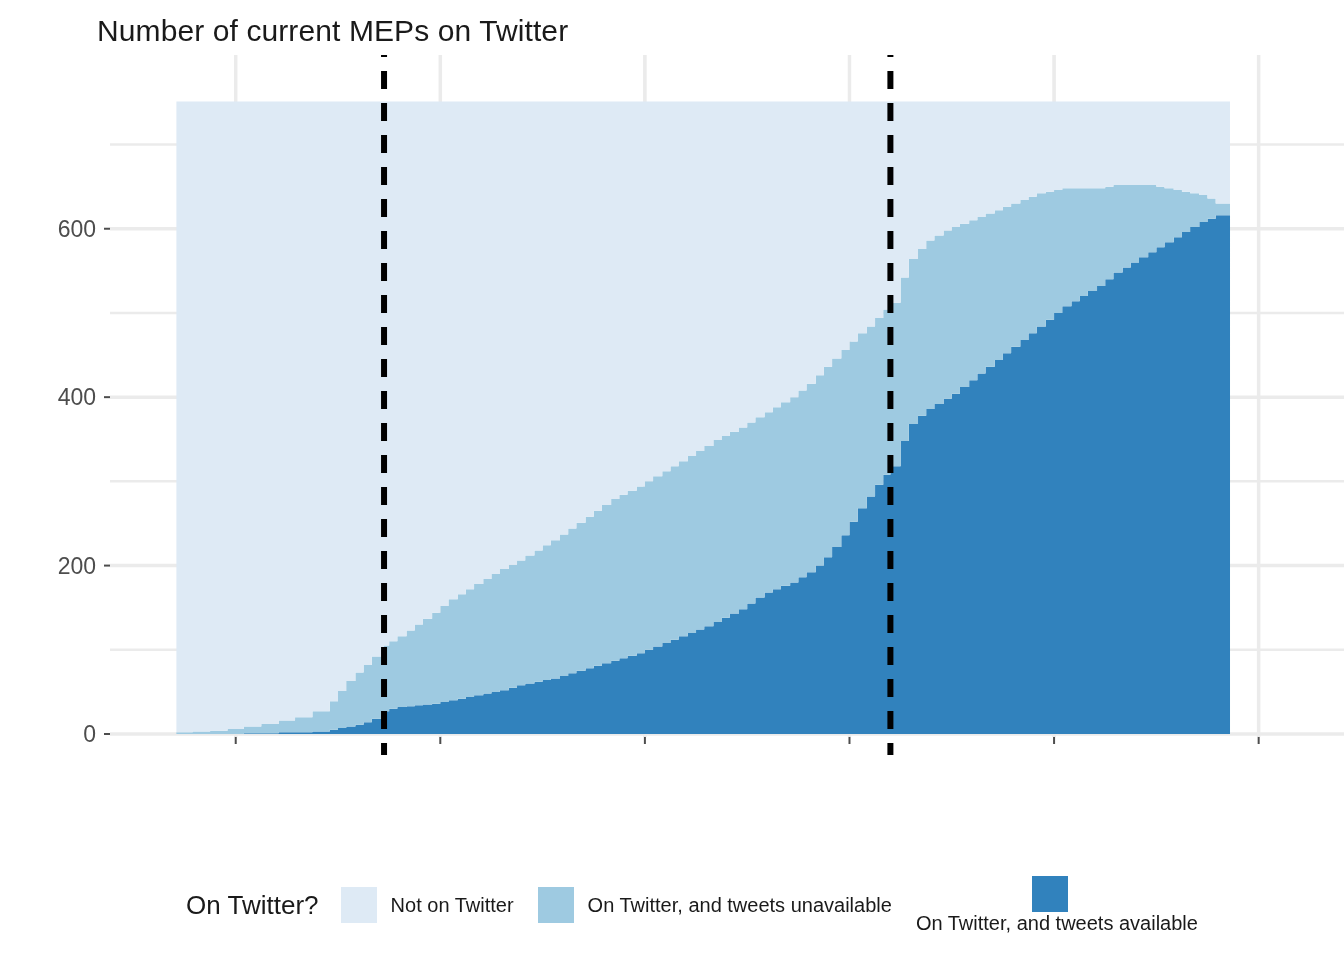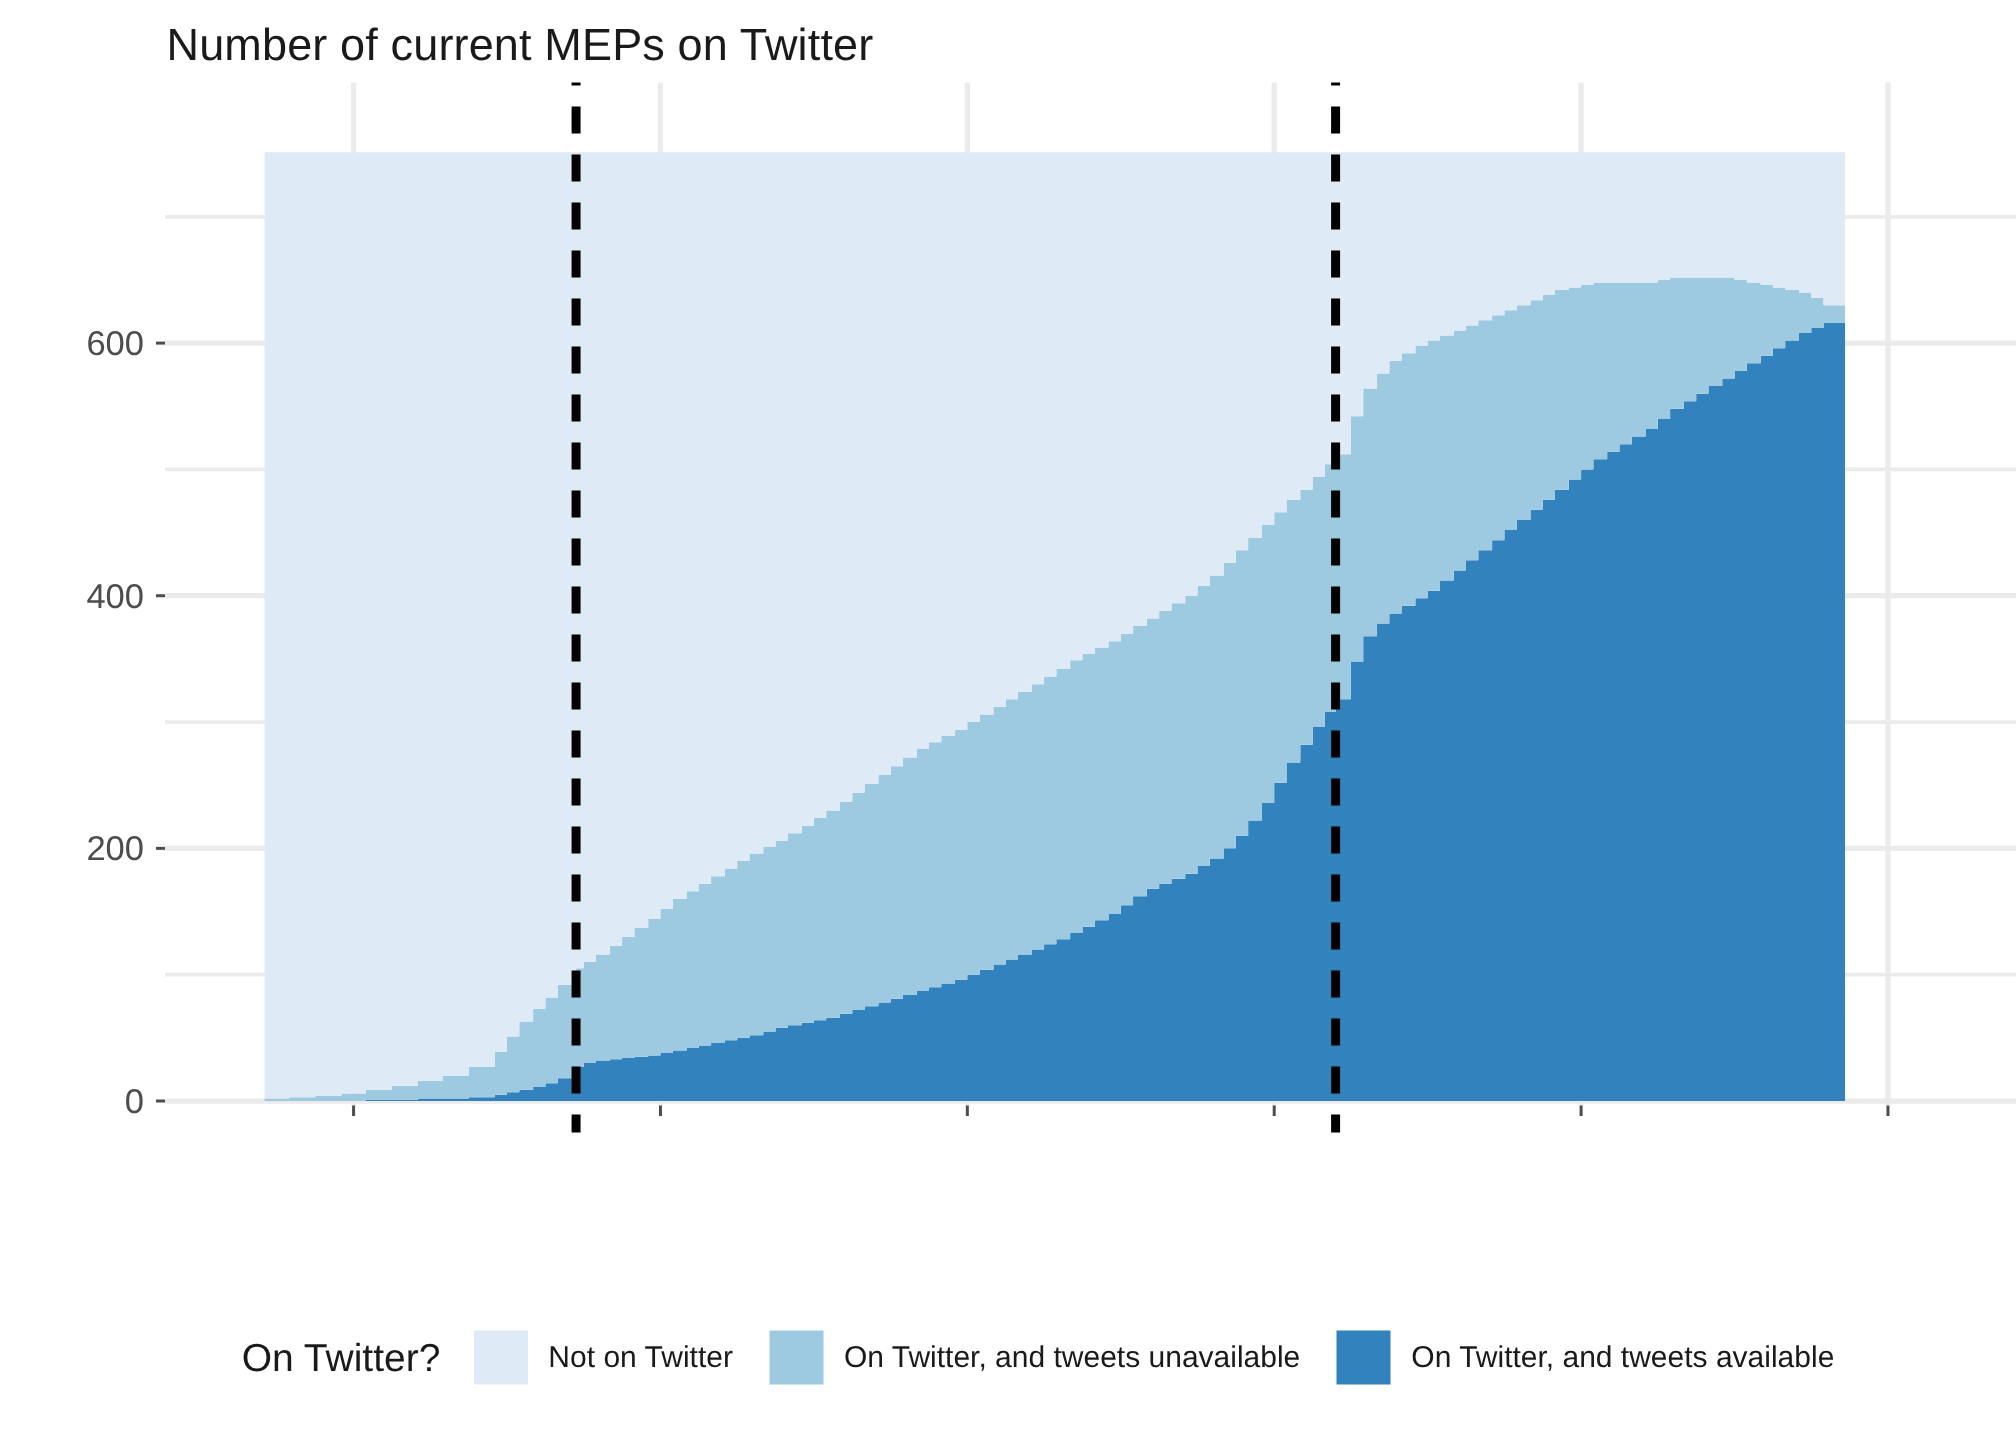--- a/index.html
+++ b/index.html
@@ -14,21 +14,21 @@
     color: #000000;
     overflow: hidden;
   }
   #root {
     position: relative;
     width: 1344px;
     height: 960px;
   }
   .chart-title {
     position: absolute;
-    left: 111px;
+    left: 97px;
     top: 14px;
     font-size: 30px;
     line-height: 34px;
     color: #1a1a1a;
     letter-spacing: 0.1px;
     white-space: nowrap;
     text-align: center;
   }
   .plot-wrap {
     position: absolute;
@@ -64,21 +64,21 @@
     color: #1a1a1a;
     margin-right: 22px;
     white-space: nowrap;
   }
   .legend-item {
     display: flex;
     align-items: center;
     margin-right: 24px;
     white-space: nowrap;
   }
-  .legend-item:last-child { margin-right: 0; }
+  .legend-item:last-child { margin-right: 0; flex-direction: column; }
   .legend-swatch {
     width: 36px;
     height: 36px;
     margin-right: 14px;
     flex: 0 0 auto;
   }
   .legend-label {
     font-size: 20px;
     color: #1a1a1a;
   }

